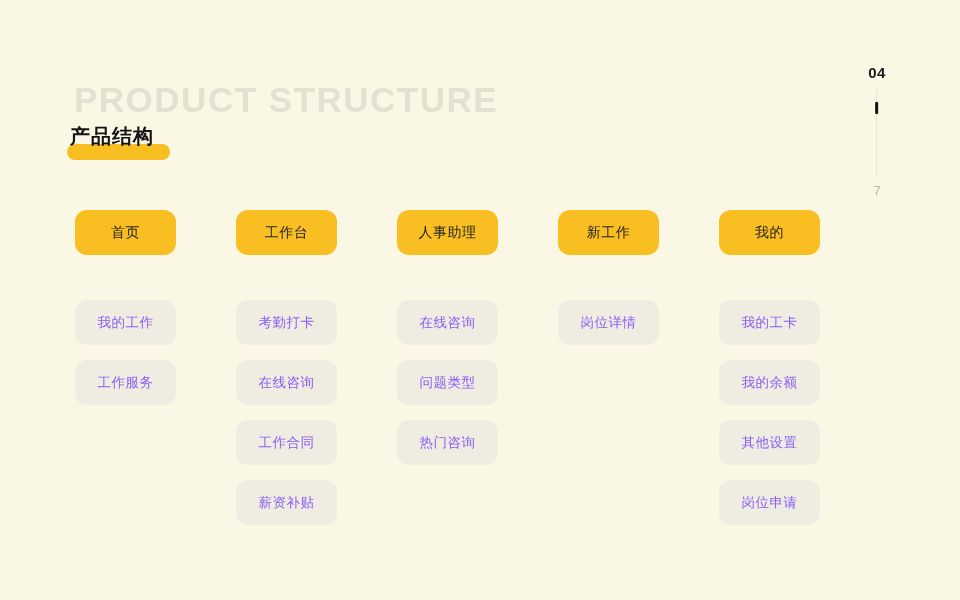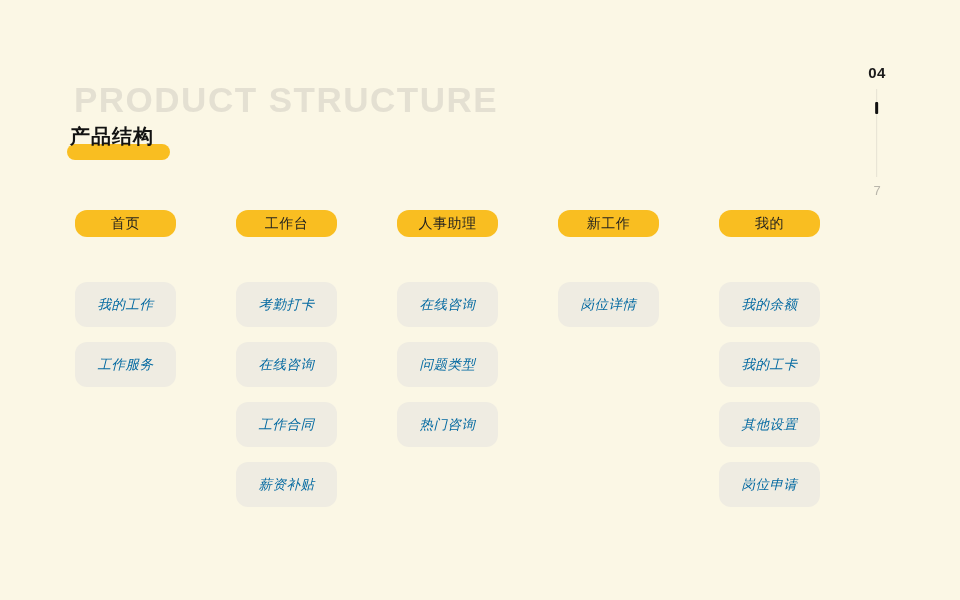--- a/index.html
+++ b/index.html
@@ -88,43 +88,42 @@
     left: 75px; top: 210px;
     display: flex;
     gap: 60px;
   }
   .col {
     width: 101px;
     display: flex;
     flex-direction: column;
   }
   .col-header {
-    height: 27px;
+    height: 45px;
     background: var(--accent-yellow);
     border-radius: 12px;
     display: flex;
     align-items: center;
     justify-content: center;
     font-size: 14px;
     color: var(--text-dark);
     letter-spacing: 0.5px;
     margin-bottom: 45px;
   }
   .col-item {
     height: 45px;
     background: var(--card-gray);
     border-radius: 12px;
     display: flex;
     align-items: center;
     justify-content: center;
     font-size: 13.5px;
-    color: #0369a1;
+    color: #8b5cf6;
     letter-spacing: 0.5px;
     margin-bottom: 15px;
-    font-style: italic;
   }
 </style>
 </head>
 <body>
 
 <div class="slide">
 
   <div class="watermark">PRODUCT STRUCTURE</div>
 
   <div class="title-wrap">
@@ -163,20 +162,20 @@
       <div class="col-item">热门咨询</div>
     </div>
 
     <div class="col">
       <div class="col-header">新工作</div>
       <div class="col-item">岗位详情</div>
     </div>
 
     <div class="col">
       <div class="col-header">我的</div>
+      <div class="col-item">我的工卡</div>
       <div class="col-item">我的余额</div>
-      <div class="col-item">我的工卡</div>
       <div class="col-item">其他设置</div>
       <div class="col-item">岗位申请</div>
     </div>
 
   </div>
 </div>
 
 </body></html>

